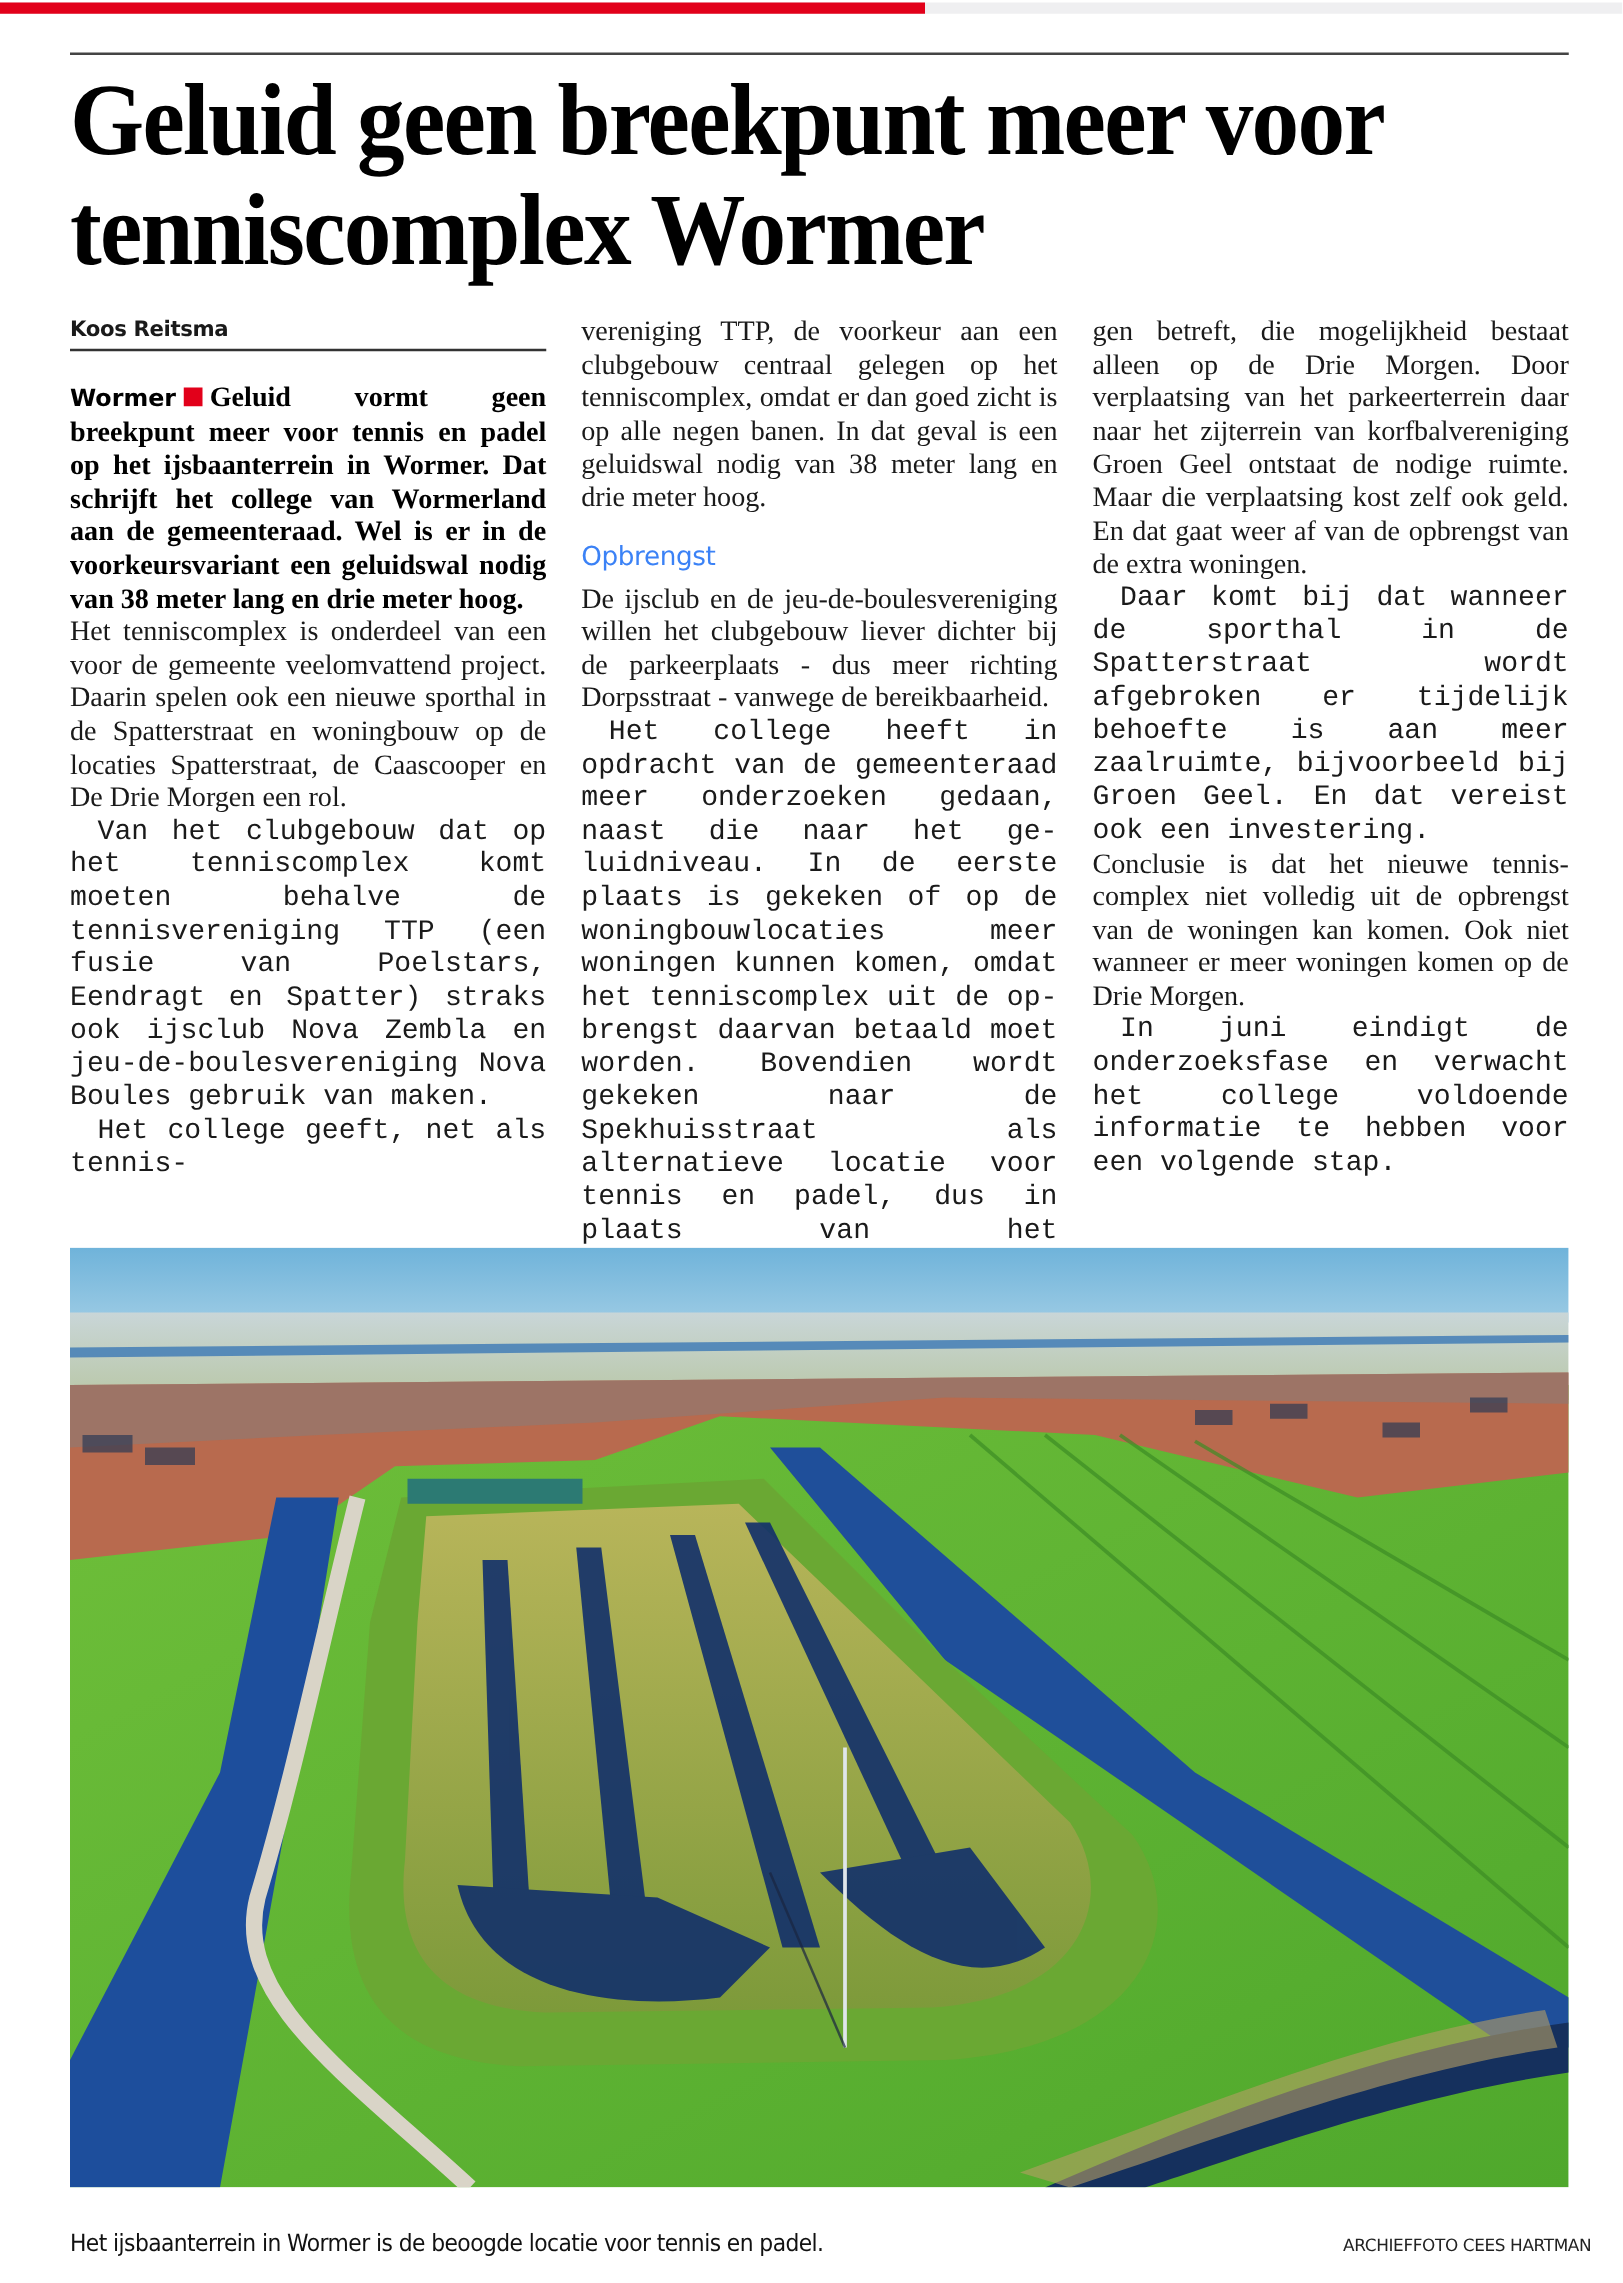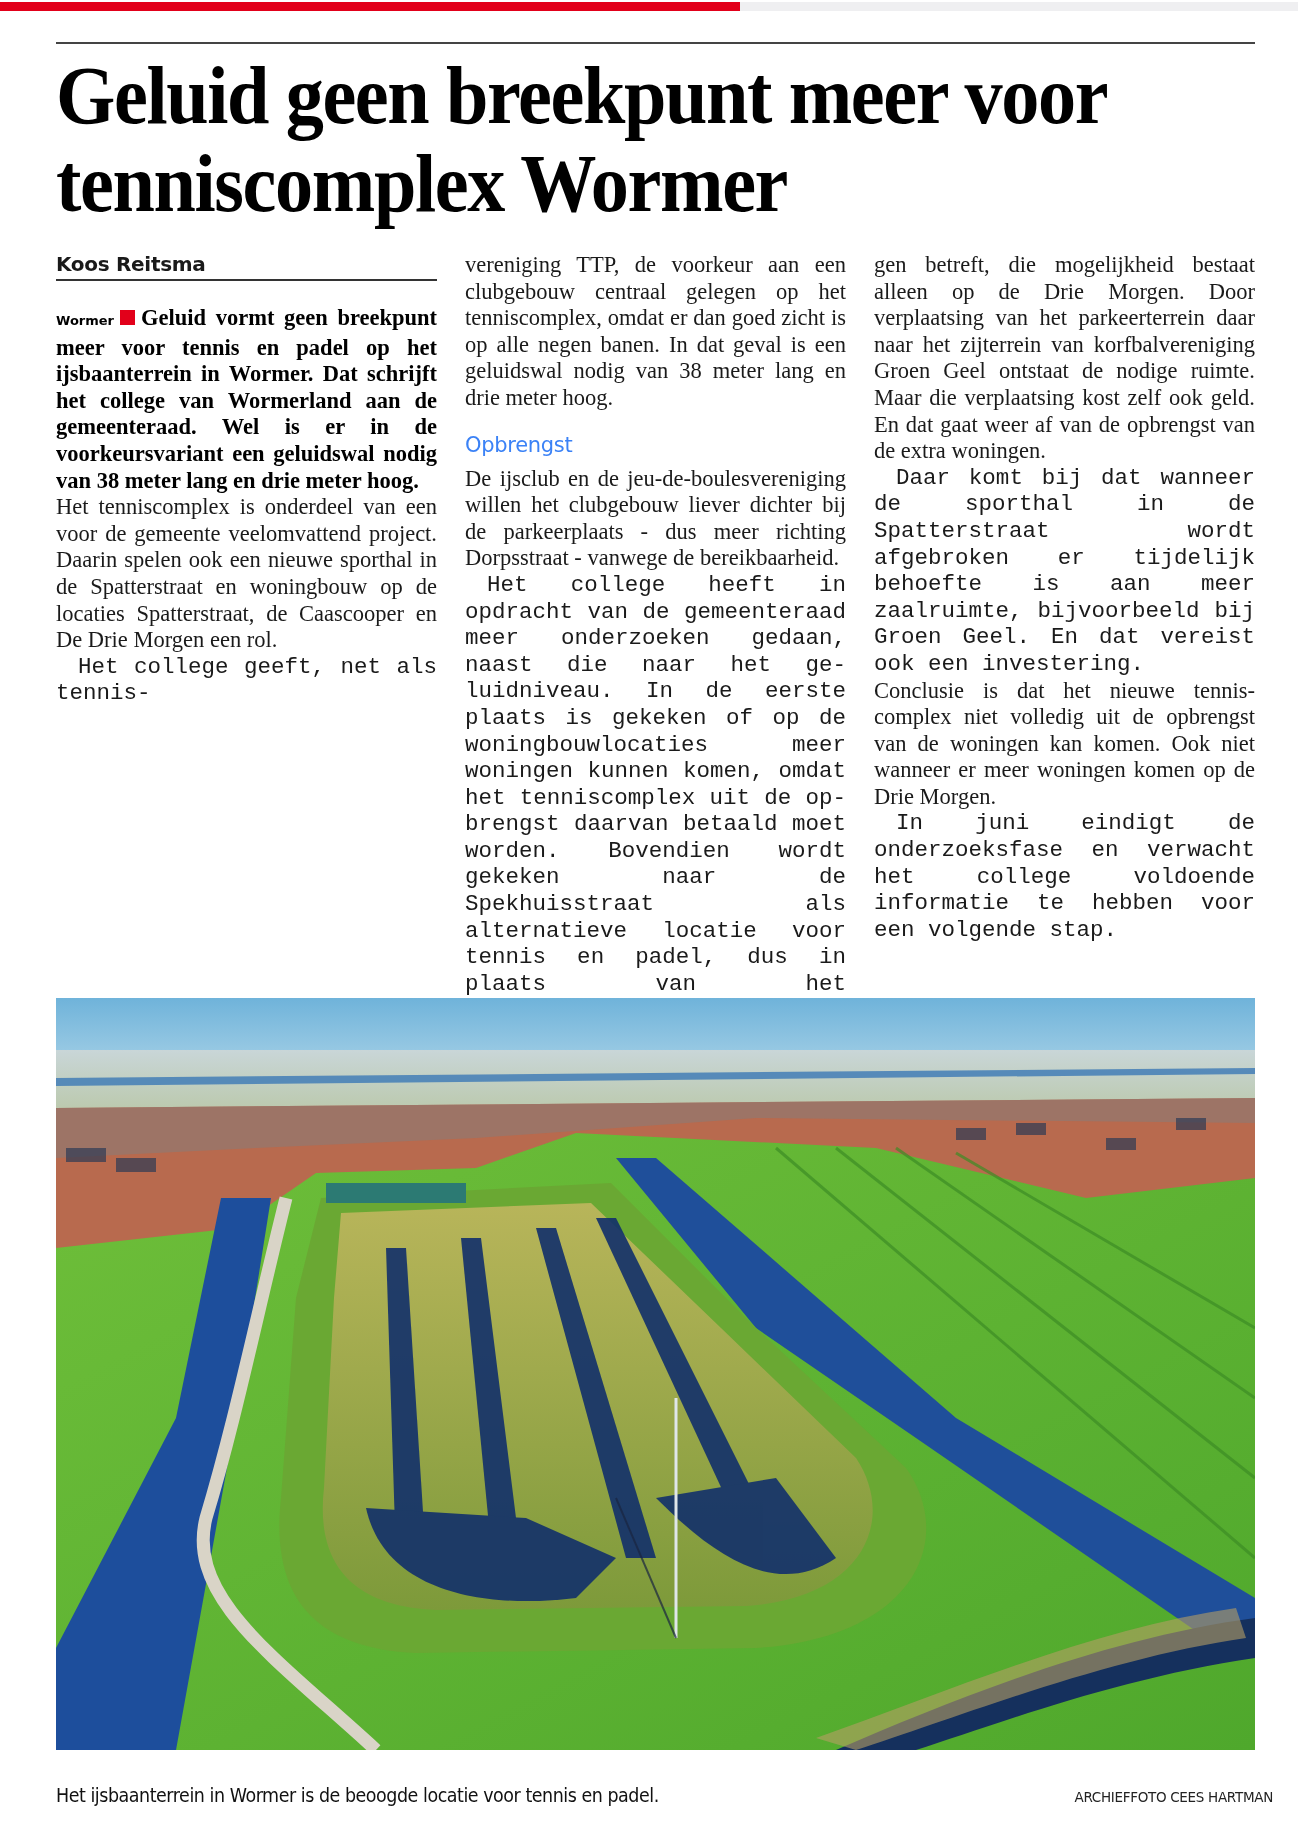--- a/index.html
+++ b/index.html
@@ -6,24 +6,24 @@
   body { width: 1298px; height: 1826px; position: relative; overflow: hidden; color: #111; }
   .progress-track { position: absolute; left: 0; top: 2px; width: 1298px; height: 9px; background: #efeff1; }
   .progress-fill { position: absolute; left: 0; top: 0; height: 9px; background: #e2001a; }
   .top-rule { position: absolute; left: 56px; top: 42px; width: 1199px; height: 2px; background: #444; }
   .headline { position: absolute; left: 56px; top: 52px; width: 1200px; margin: 0;
     font-family: "Liberation Serif", serif; font-weight: bold; font-size: 82px; line-height: 88px;
     letter-spacing: -1.5px; transform: scaleX(0.93); transform-origin: left top; color: #000; }
   .columns { position: absolute; left: 56px; top: 252px; width: 1200px; display: flex; gap: 28px; }
   .col { width: 381px; font-family: "Liberation Serif", serif; font-size: 22.5px; line-height: 26.6px;
     text-align: justify; hyphens: manual; color: #1a1a1a; }
-  .byline { font-family: "DejaVu Sans", sans-serif; font-weight: bold; font-size: 20px; line-height: 24px;
+  .byline { font-family: "DejaVu Sans", sans-serif; font-weight: bold; font-size: 17px; line-height: 24px;
     padding-bottom: 3px; border-bottom: 2px solid #333; margin-bottom: 24px; letter-spacing: -0.3px; }
   .lead { font-weight: bold; margin: 0 0 22px 0; color: #000; }
-  .dateline { font-family: "DejaVu Sans", sans-serif; font-weight: bold; font-size: 13px; }
+  .dateline { font-family: "DejaVu Sans", sans-serif; font-weight: bold; font-size: 19px; }
   .red-square { display: inline-block; width: 15px; height: 15px; background: #e2001a; margin: 0 6px 0 6px; vertical-align: 0px; }
   .col p { margin: 0; }
   .col p.indent { text-indent: 22px; font-family: Liberation Mono, monospace; }
   .subhead { font-family: "DejaVu Sans", sans-serif; font-weight: normal; font-size: 21px; line-height: 26px;
     margin: 20px 0 8px 0; color: #3b82f6; letter-spacing: -0.3px; }
   .photo { position: absolute; left: 56px; top: 998px; width: 1199px; height: 752px; overflow: hidden; }
   .photo svg { display: block; }
   .caption { position: absolute; left: 56px; top: 1784px; font-family: "DejaVu Sans", sans-serif;
     font-size: 19px; color: #111; letter-spacing: -0.5px; transform: scaleX(0.92); transform-origin: left top; }
   .credit { position: absolute; right: 25px; top: 1789px; font-family: "DejaVu Sans", sans-serif;
@@ -38,20 +38,21 @@
 
 <div class="top-rule"></div>
 
 <h1 class="headline">Geluid geen breekpunt meer voor tenniscomplex Wormer</h1>
 
 <div class="columns">
   <div class="col">
     <div class="byline">Koos Reitsma</div>
     <p class="lead"><span class="dateline">Wormer</span><span class="red-square"></span><span>Geluid vormt geen breekpunt meer voor tennis en padel op het ijsbaanterrein in Wormer. Dat schrijft het college van Wormerland aan de gemeen­teraad. Wel is er in de voorkeurs­variant een geluidswal nodig van 38 meter lang en drie meter hoog.</span></p>
     <p>Het tenniscomplex is onderdeel van een voor de gemeente veelomvat­tend project. Daarin spelen ook een nieuwe sporthal in de Spatterstraat en woningbouw op de locaties Spat­terstraat, de Caascooper en De Drie Morgen een rol.</p>
+    <p class="indent">Van het clubgebouw dat op het tenniscomplex komt moeten behal­ve de tennisvereniging TTP (een fu­sie van Poelstars, Eendragt en Spat­ter) straks ook ijsclub Nova Zembla en jeu-de-boulesvereniging Nova Boules gebruik van maken.</p>
     <p class="indent">Het college geeft, net als tennis-</p>
   </div>
 
   <div class="col">
     <p>vereniging TTP, de voorkeur aan een clubgebouw centraal gelegen op het tenniscomplex, omdat er dan goed zicht is op alle negen banen. In dat geval is een geluidswal nodig van 38 meter lang en drie meter hoog.</p>
     <div class="subhead">Opbrengst</div>
     <p>De ijsclub en de jeu-de-boulesver­eniging willen het clubgebouw lie­ver dichter bij de parkeerplaats - dus meer richting Dorpsstraat - vanwe­ge de bereikbaarheid.</p>
     <p class="indent">Het college heeft in opdracht van de gemeenteraad meer onderzoe­ken gedaan, naast die naar het ge­luidniveau. In de eerste plaats is ge­keken of op de woningbouwlocaties meer woningen kunnen komen, omdat het tenniscomplex uit de op­brengst daarvan betaald moet wor­den. Bovendien wordt gekeken naar de Spekhuisstraat als alternatieve locatie voor tennis en padel, dus in plaats van het ijsbaanterrein.</p>
     <p class="indent">Wat het bouwen van meer wonin-</p>
   </div>

